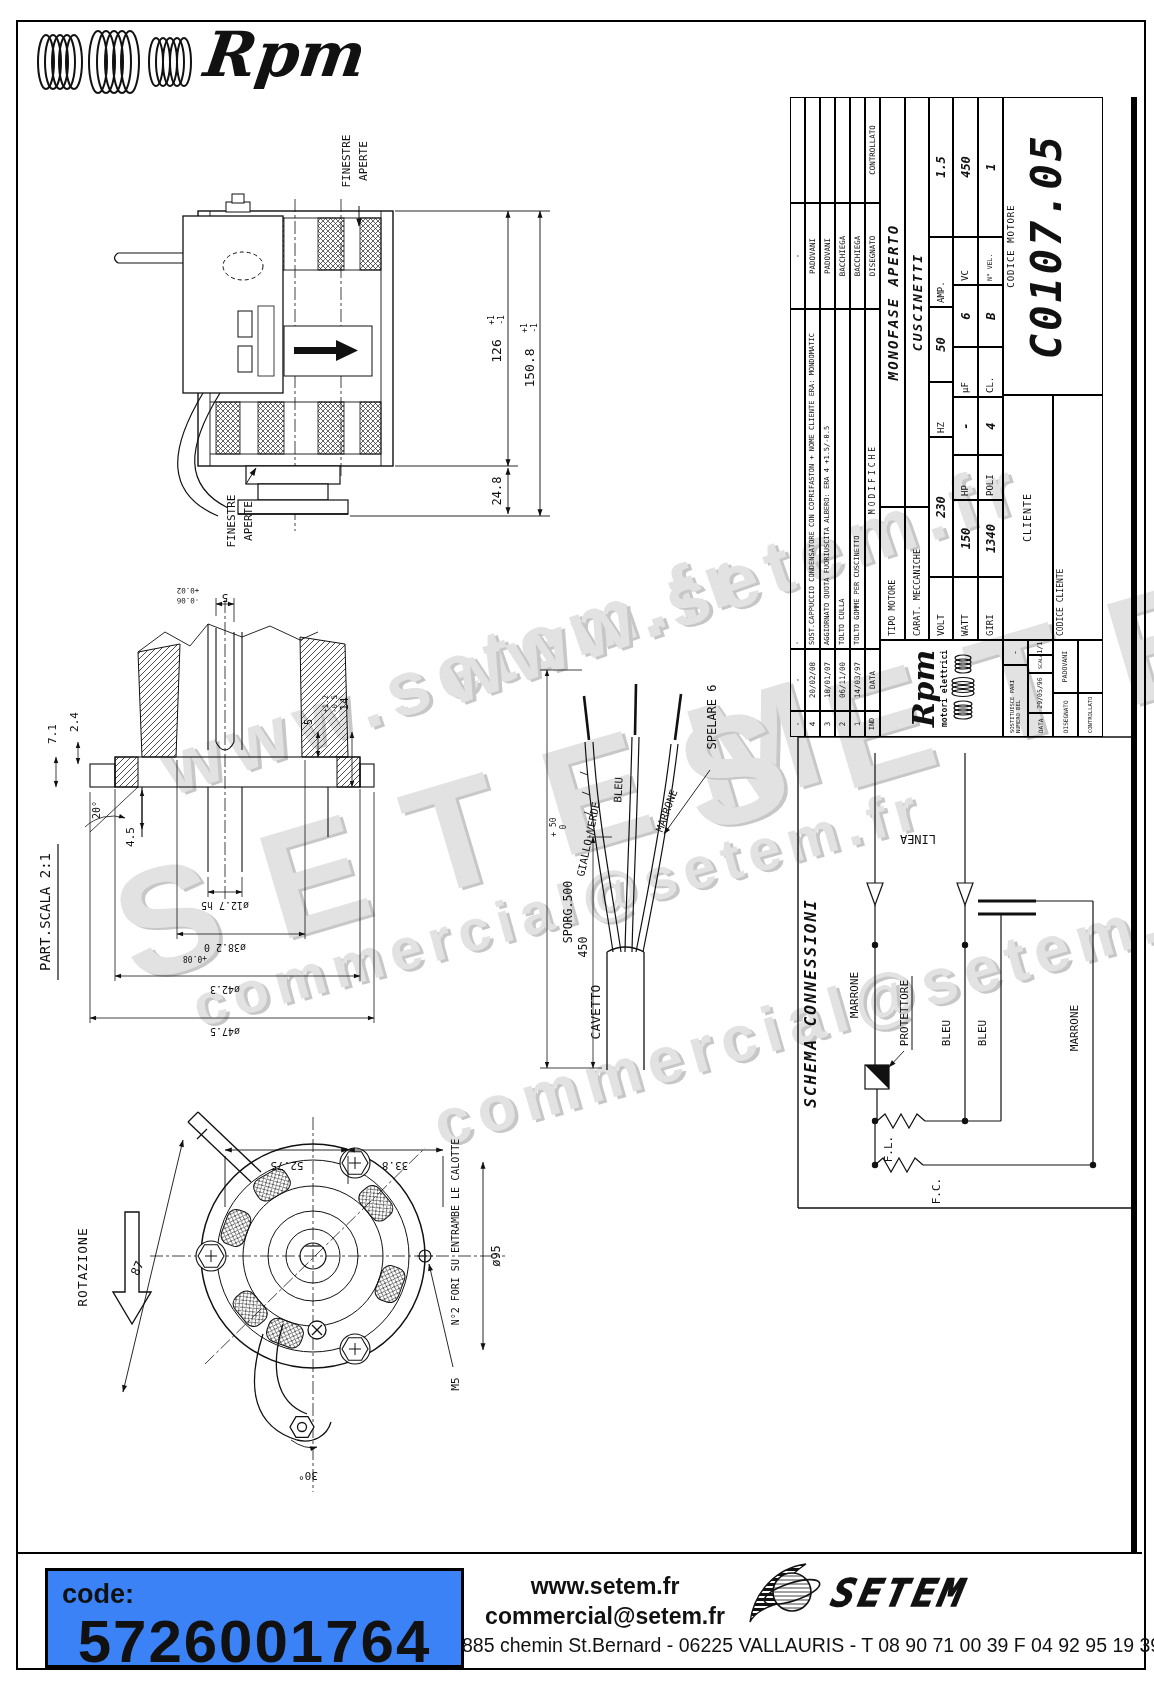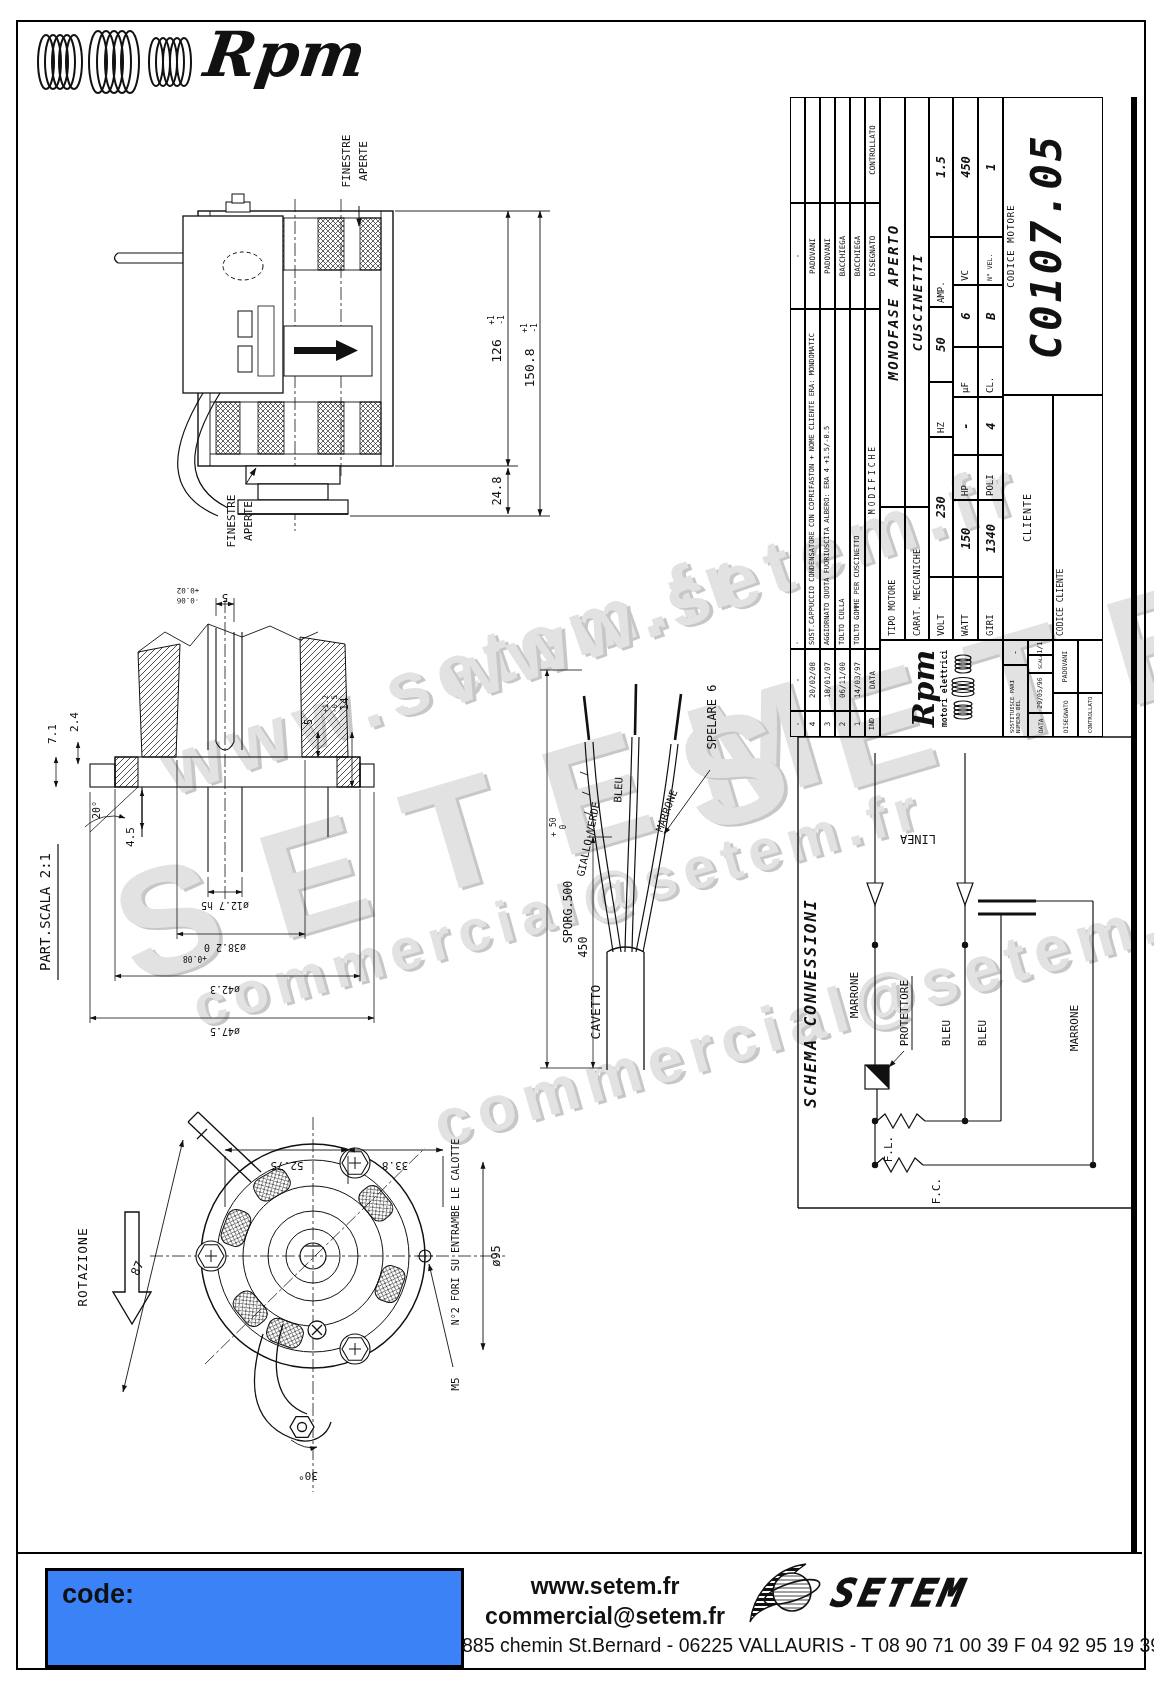--- a/index.html
+++ b/index.html
@@ -690,20 +690,21 @@
         </div>
     <div class="cell" style="left:342px;top:213px;width:298px;height:100px;flex-direction:column;justify-content:flex-start;padding-top:3px;">
       <span style="font-size:9px;letter-spacing:1px;">CODICE MOTORE</span>
       <span class="bigcode" style="margin-top:10px;">C0107.05</span>
     </div>
    </div>
   </div>
 
   <div class="codebox" style="left:45px;top:1568px;width:413px;height:94px;">
     <div class="code-label">code:</div>
+    <div class="code-value">5726001764</div>
   </div>
   <div class="fcenter" style="left:480px;top:1572px;width:250px;">
     <div>www.setem.fr</div>
     <div>commercial@setem.fr</div>
   </div>
   <svg class="z3" style="left:740px;top:1558px;" width="300" height="72" viewBox="0 0 300 72">
     <defs>
       <pattern id="stripeP" width="6" height="5" patternUnits="userSpaceOnUse">
         <rect width="6" height="5" fill="#fff"></rect>
           <rect width="6" height="3" fill="#111"></rect>

